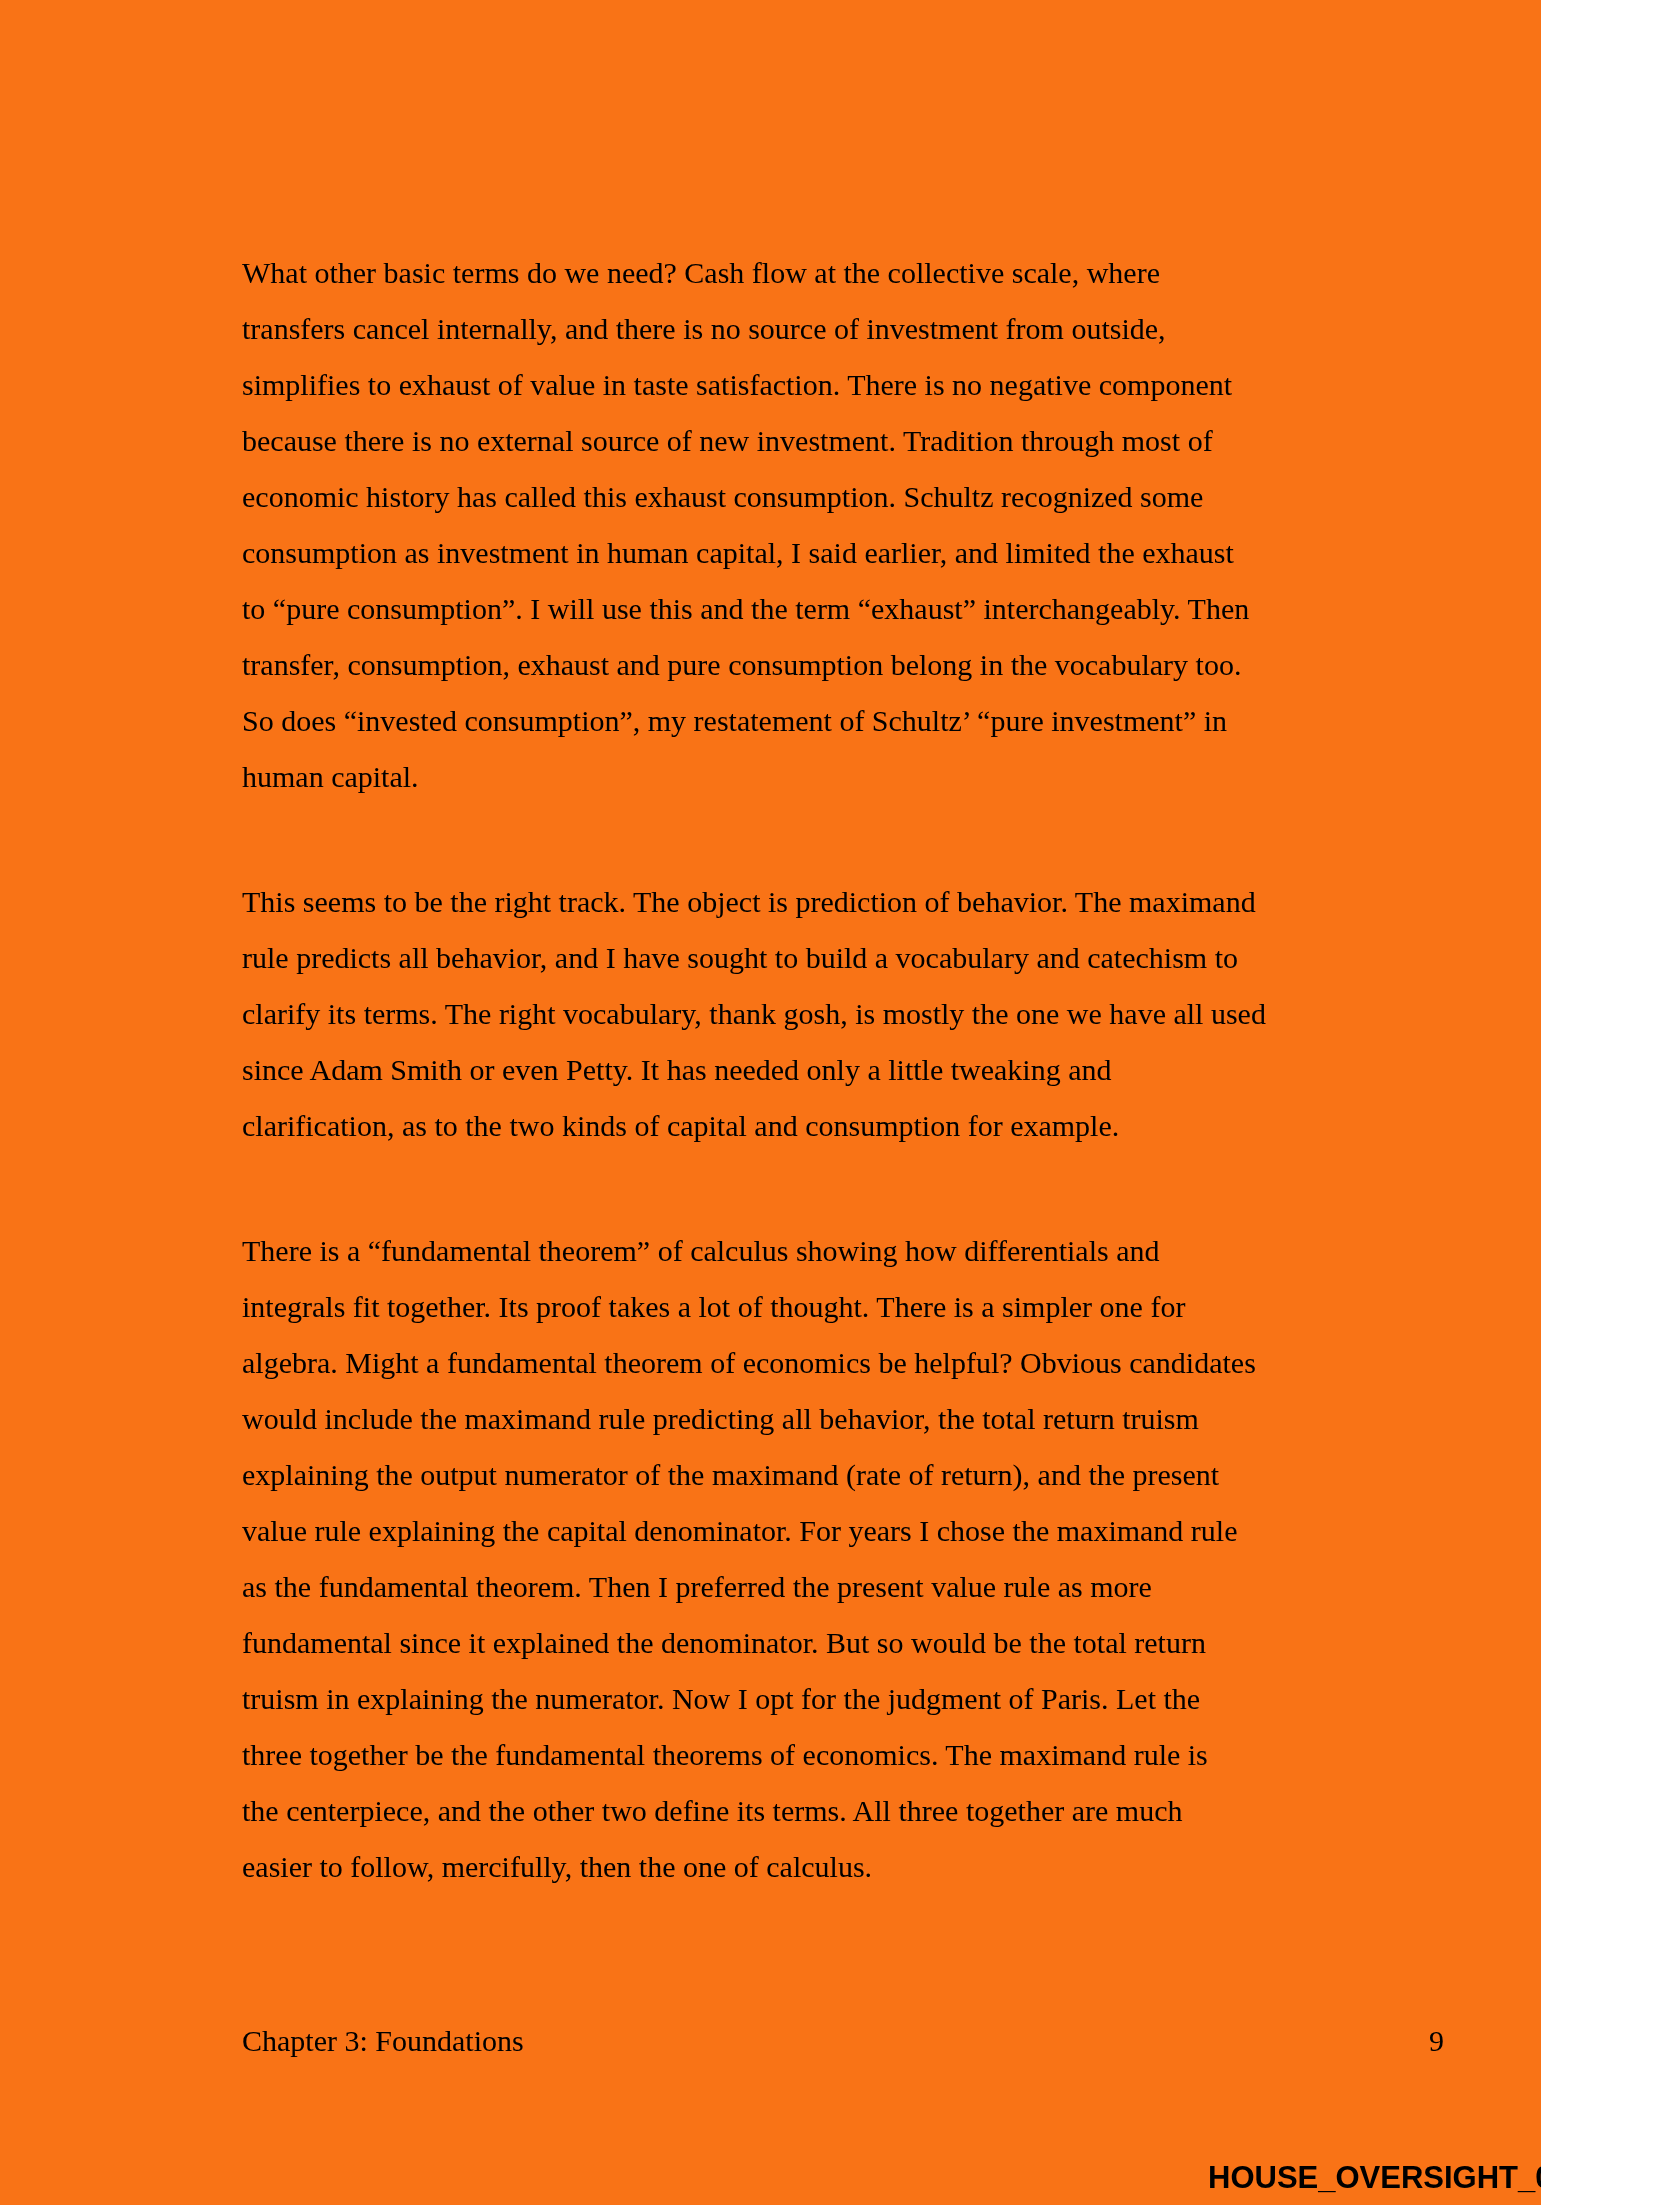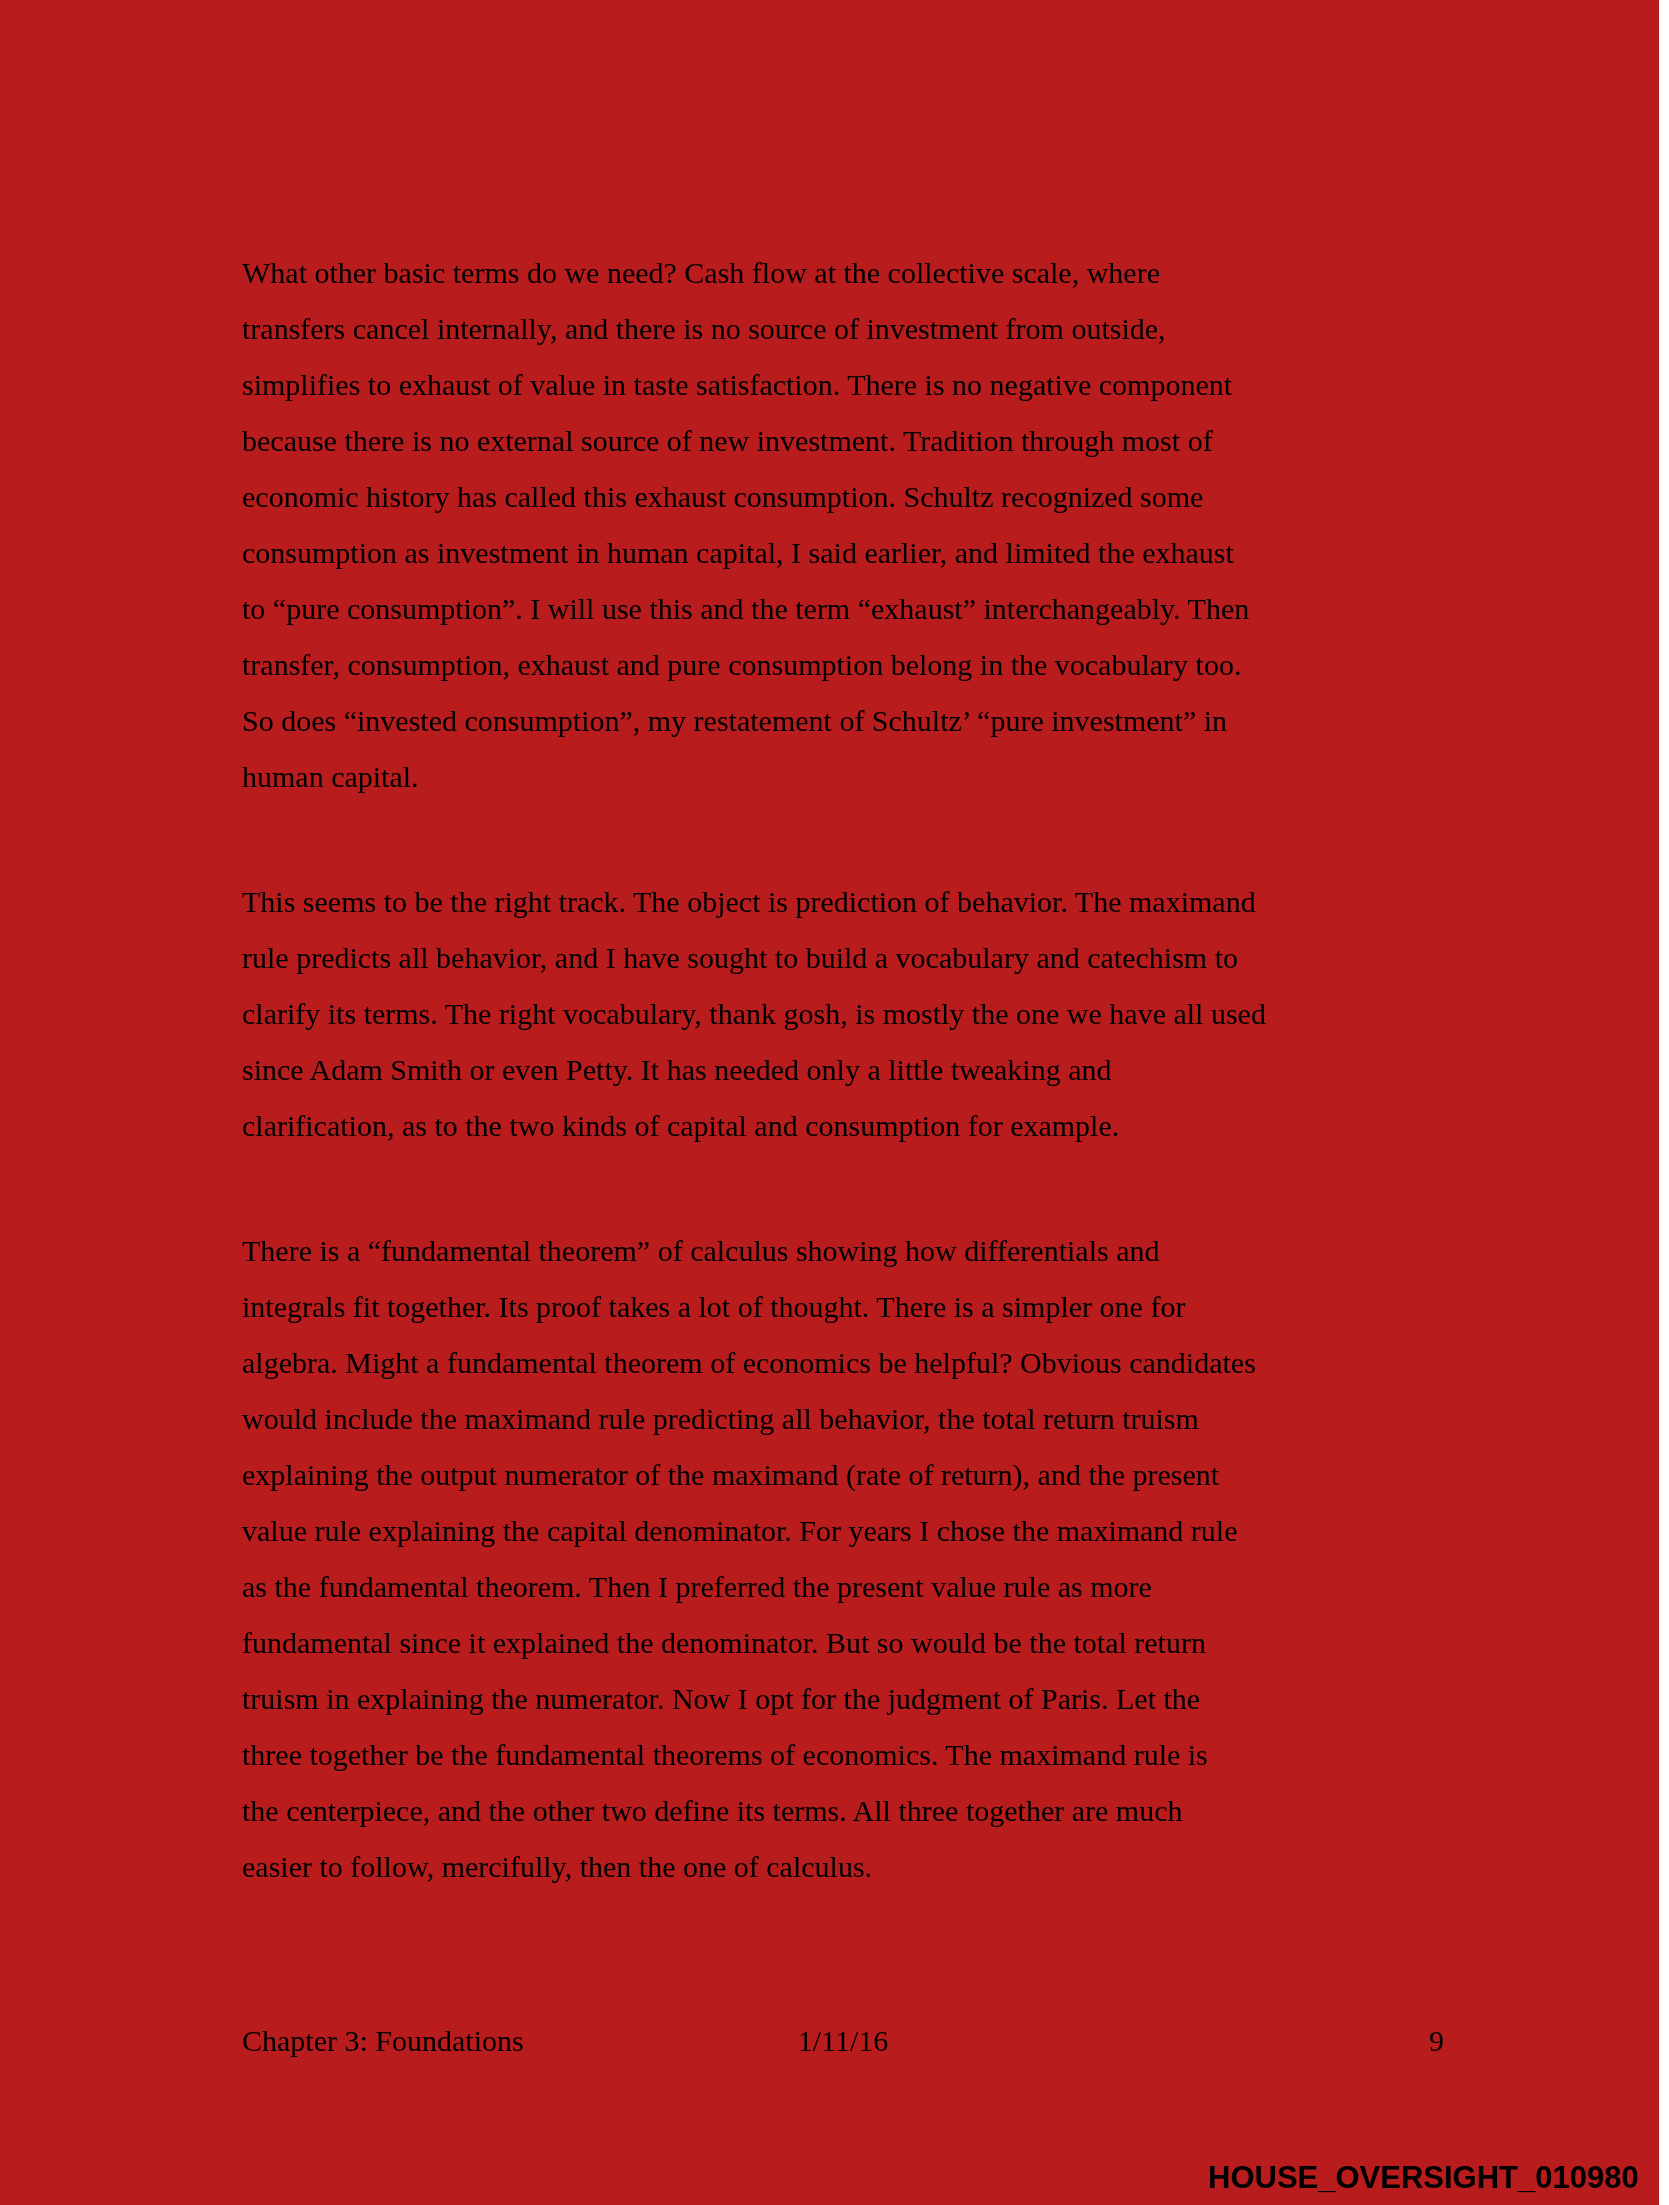--- a/index.html
+++ b/index.html
@@ -1,20 +1,20 @@
 <!DOCTYPE html>
 <html style="font-size:10.5px"><head>
 <meta charset="utf-8">
 <style>
   html, body { margin: 0; padding: 0; background: #ffffff; }
   .page {
     position: relative;
-    width: 1659px;
+    width: 1541px;
     height: 2205px;
-    background: #b91c1c;
+    background: #f97316;
     color: #000000;
     font-family: "Liberation Serif", serif;
     overflow: hidden;
   }
   .body-text {
     position: absolute;
     left: 242px;
     top: 245px;
     width: 1204px;
   }
@@ -78,19 +78,18 @@
 as the fundamental theorem. Then I preferred the present value rule as more
 fundamental since it explained the denominator. But so would be the total return
 truism in explaining the numerator. Now I opt for the judgment of Paris. Let the
 three together be the fundamental theorems of economics. The maximand rule is
 the centerpiece, and the other two define its terms. All three together are much
 easier to follow, mercifully, then the one of calculus.</p>
   </main>
 
   <footer class="footer">
     <span class="f-left">Chapter 3: Foundations</span>
-    <span class="f-center">1/11/16</span>
     <span class="f-right">9</span>
   </footer>
 
   <div class="bates">HOUSE_OVERSIGHT_010980</div>
 </div>
 
 
 </body></html>

